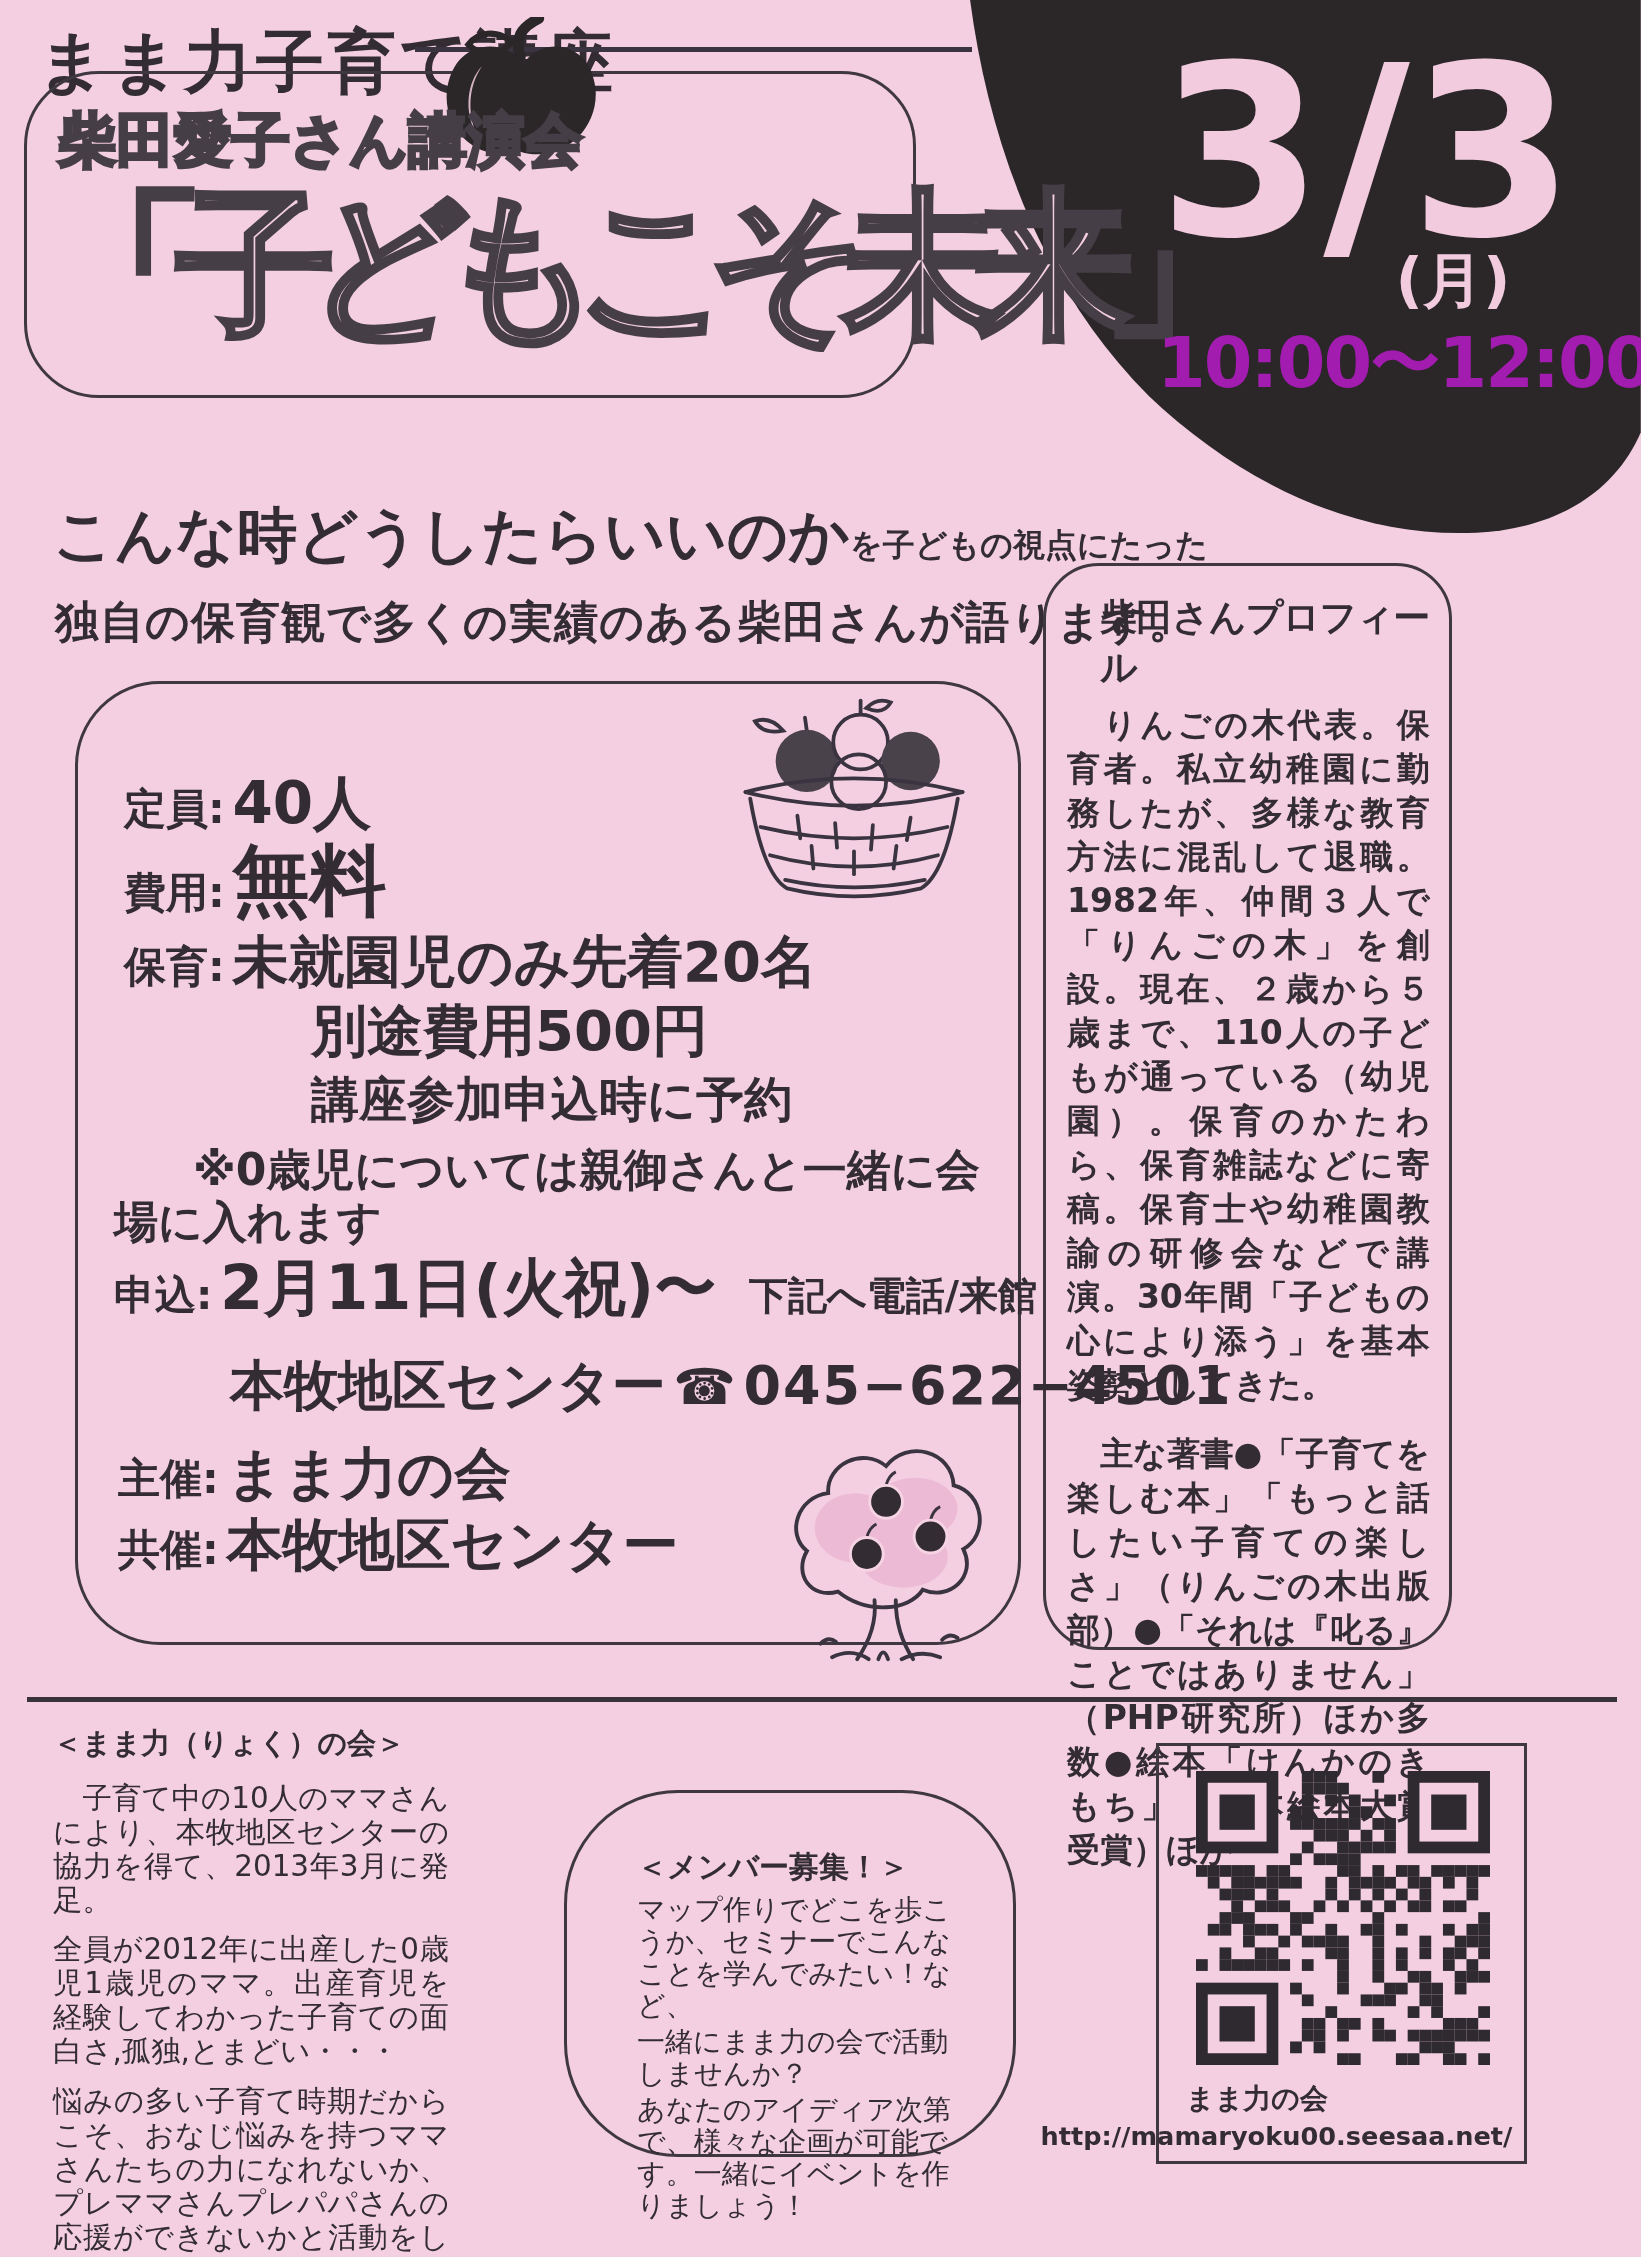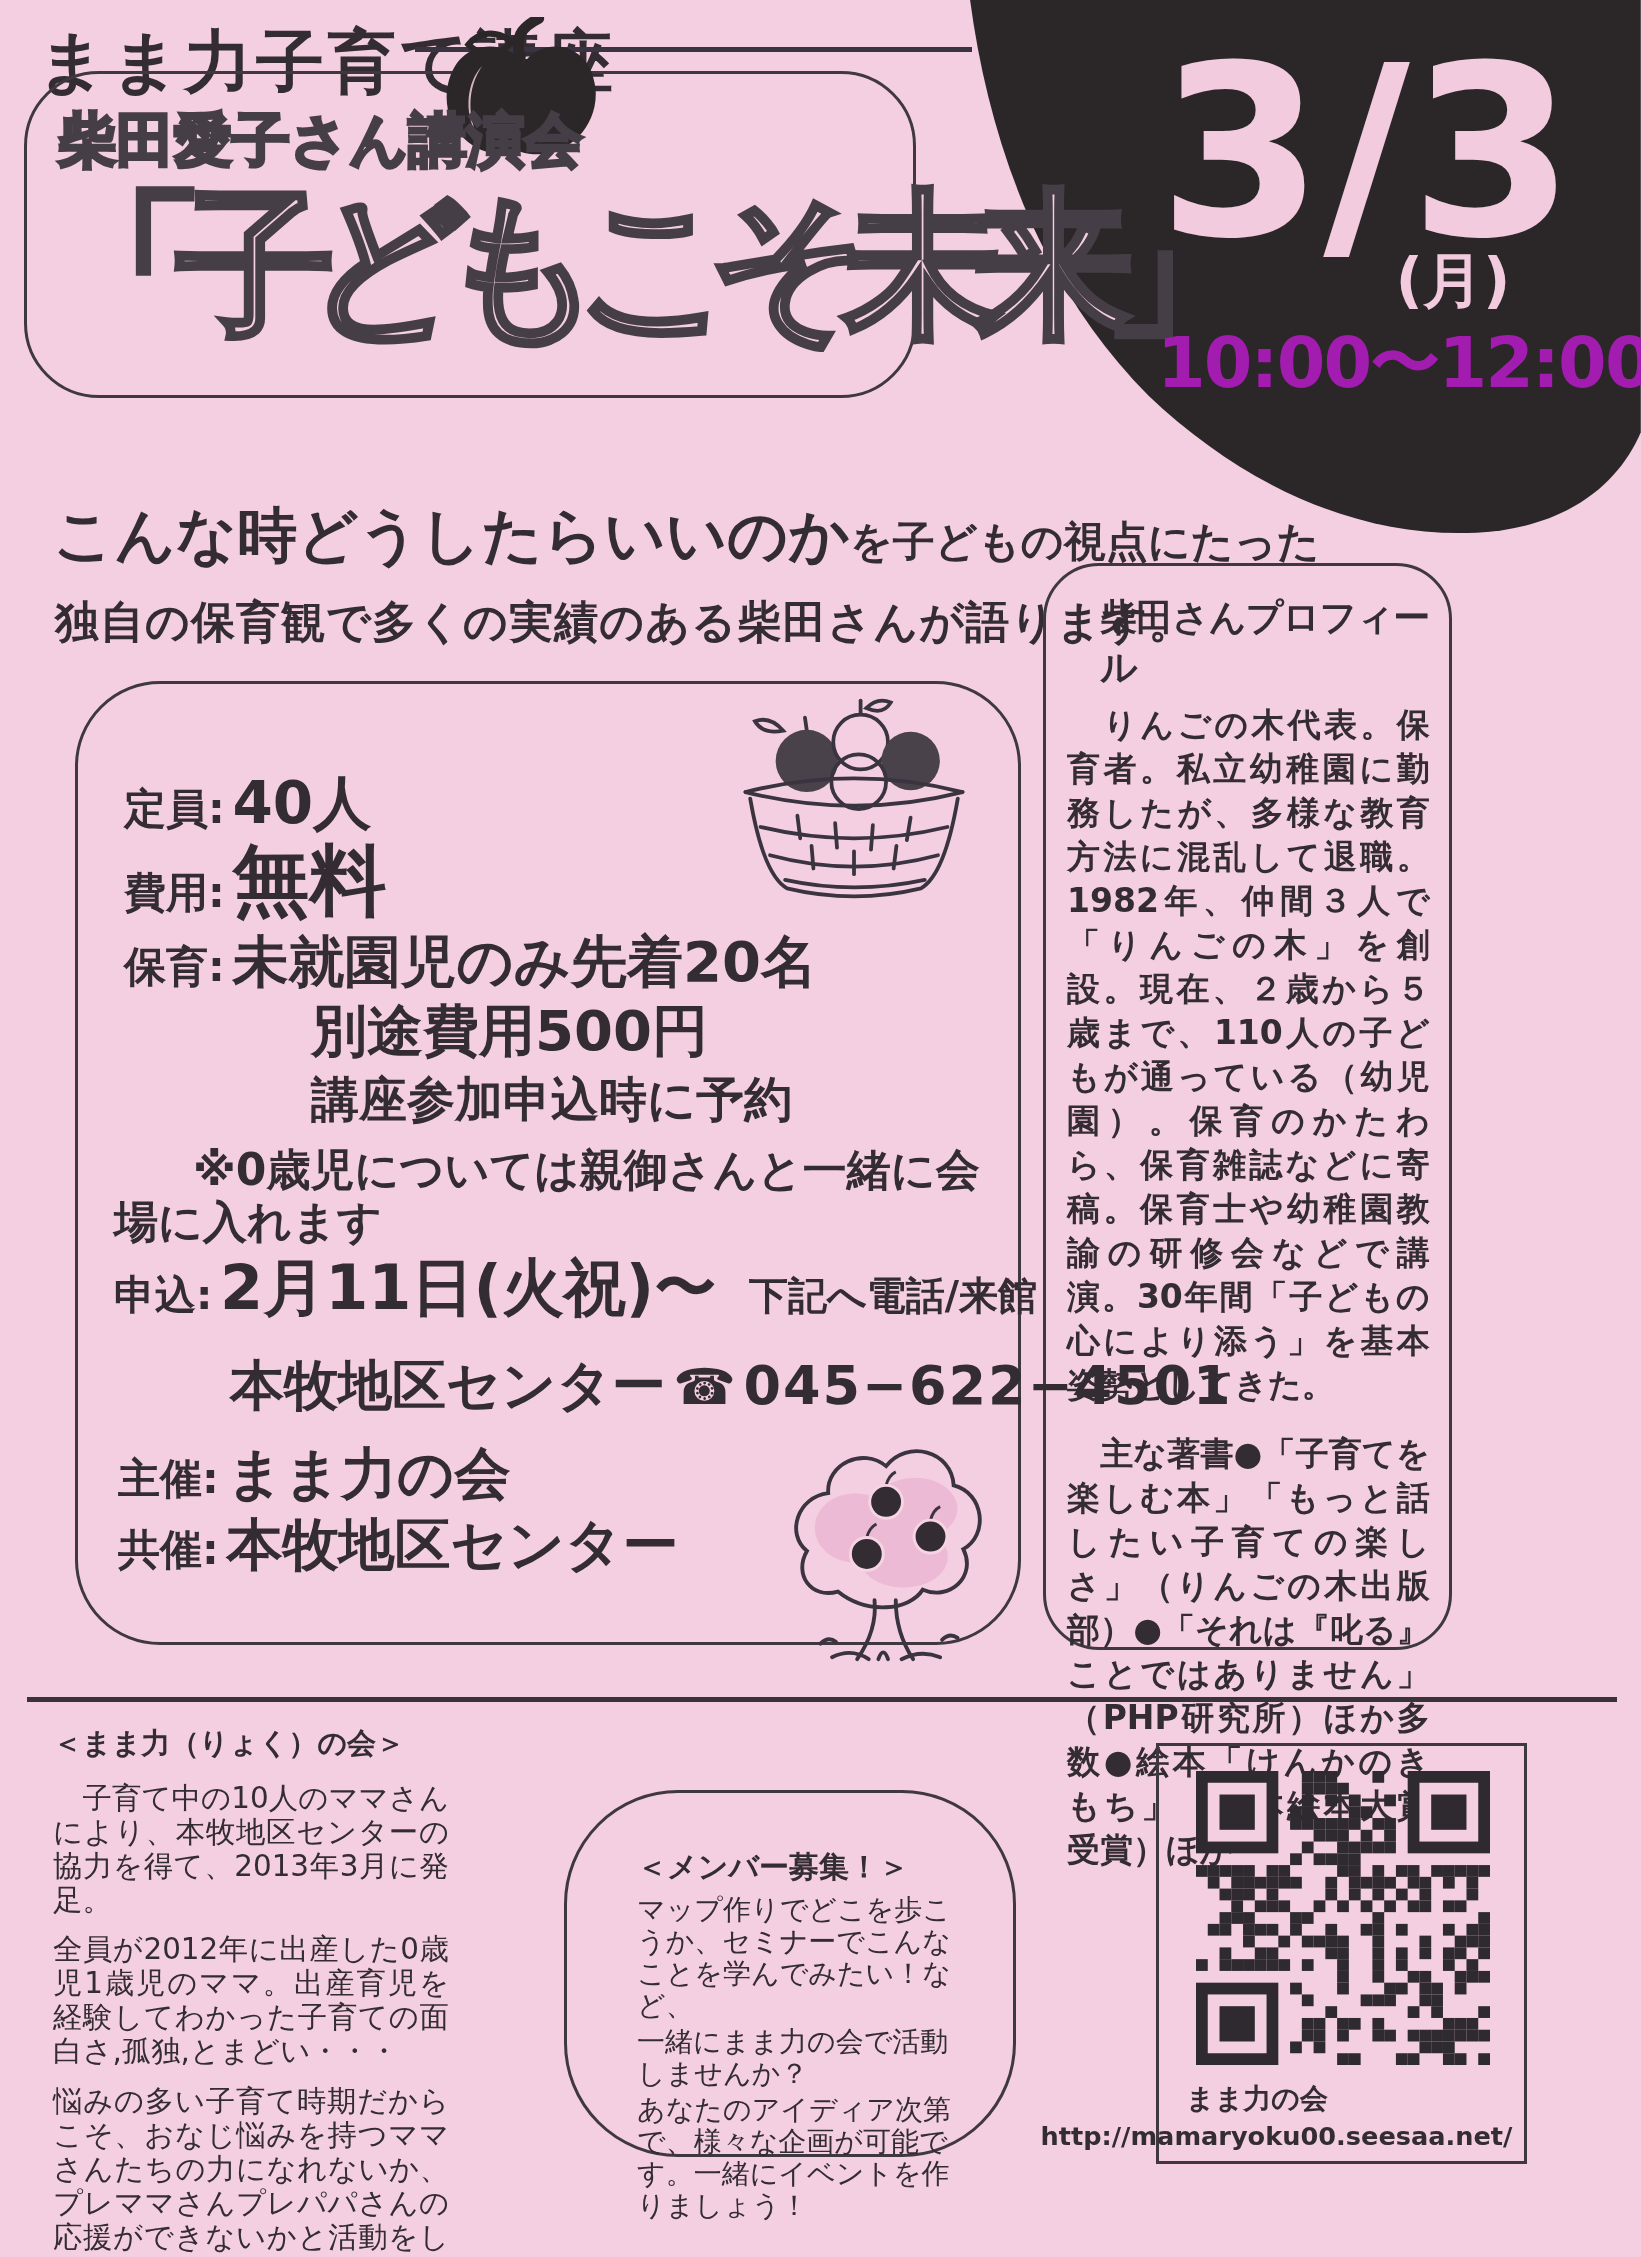--- a/index.html
+++ b/index.html
@@ -25,21 +25,21 @@
   .lecture-title{left:58px; top:102px; font-size:58px; -webkit-text-stroke:3.4px #453e46; z-index:2;}
   .main-title{left:46px; top:170px; font-size:159px; letter-spacing:-0.18em; -webkit-text-stroke:4.8px #453e46; z-index:4; line-height:1.2;}
   .blob{left:0; top:0; width:1641px; height:579px; z-index:3;}
   .date-big{left:1130px; top:35px; width:473px; text-align:center; font-size:237px; font-weight:700; color:#f2cbdf; z-index:5; line-height:1;}
   .date-day{left:1359px; top:241px; width:188px; text-align:center; font-size:60px; font-weight:700; color:#f2cbdf; z-index:5;}
   .date-time{left:1157px; top:317px; width:473px; text-align:center; font-size:70px; font-weight:600; color:#a21caf; letter-spacing:-1.9px; z-index:5;}
   
   .intro1{left:53px; top:394px; font-size:50px; font-weight:700; letter-spacing:1px;}
   .intro2{left:53px; top:496px; display:flex; align-items:baseline; font-weight:700;}
   .intro2 .big{font-size:60px;}
-  .intro2 .small{font-size:42px;}
+  .intro2 .small{font-size:32px;}
   .intro3{left:55px; top:593px; font-size:44px; font-weight:600; letter-spacing:1px;}
   
   .main-box{left:75px; top:681px; width:940px; height:958px; border:3.9px solid #3f3840; border-radius:85px;}
   .basket{left:714px; top:693px; width:280px; height:217px; z-index:2;}
   .tree{left:778px; top:1412px; width:222px; height:253px; z-index:3;}
   .row{position:absolute; display:flex; align-items:baseline; gap:7.7px; white-space:nowrap; z-index:2;}
   .lbl{font-size:42px; font-weight:600;}
   .row-cap{left:124px; top:765px;}   .row-cap .val{font-size:58px; font-weight:700;}
   .row-fee{left:124px; top:830px;}   .row-fee .val{font-size:77px; font-weight:800;}
   .row-care{left:124px; top:925px;}  .row-care .val{font-size:56px; font-weight:600;}

